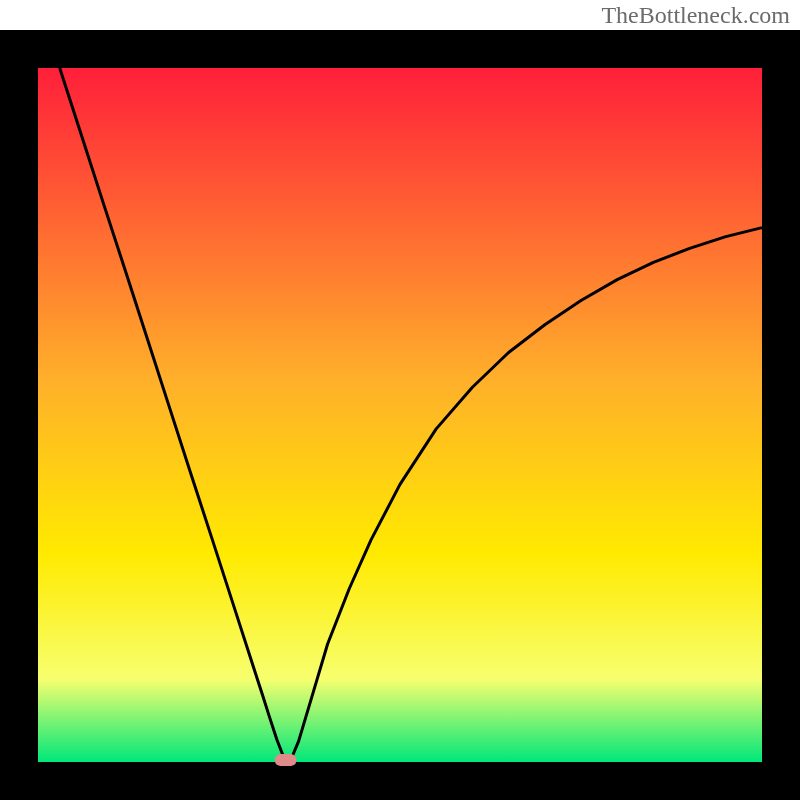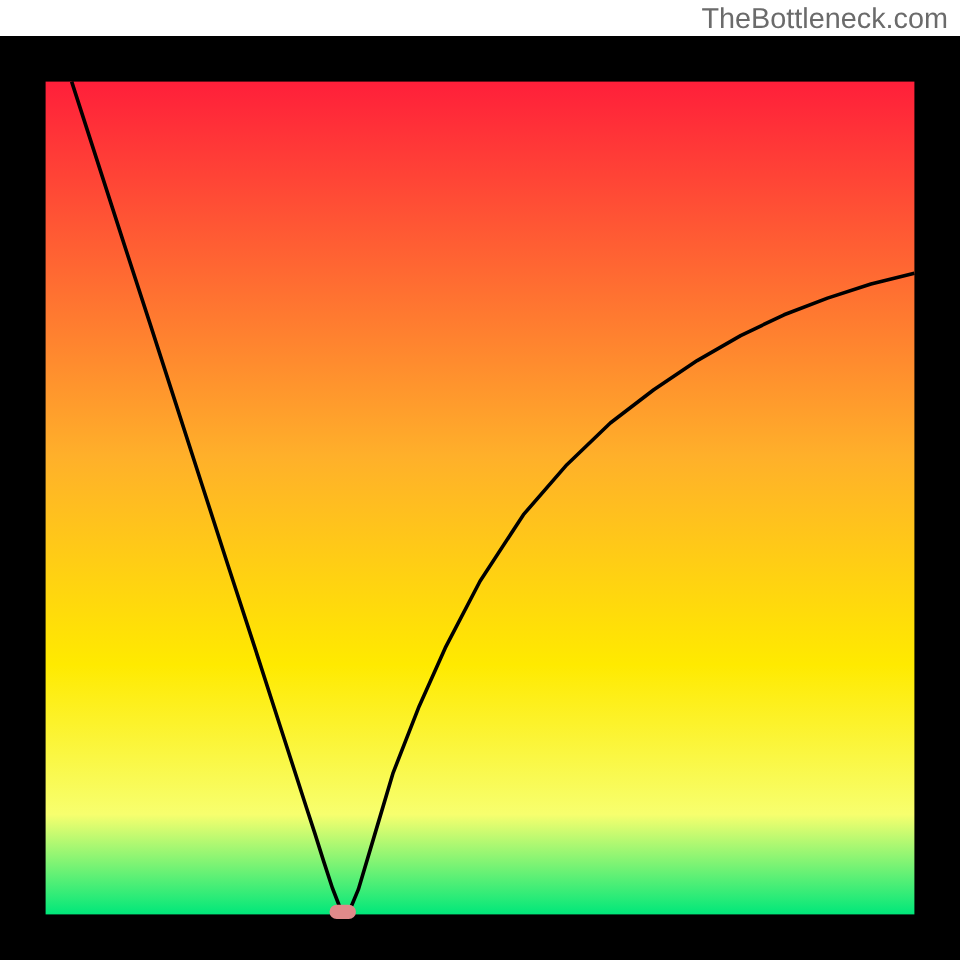--- a/index.html
+++ b/index.html
@@ -12,21 +12,21 @@
   }
   .wrap {
     position: relative;
     width: 800px;
     height: 800px;
   }
   .watermark {
     position: absolute;
     top: 2px;
     right: 10px;
-    font-family: Liberation Sans, sans-serif;
+    font-family: Liberation Serif, serif;
     font-size: 24px;
     color: #6b6b6b;
     font-weight: 400;
     z-index: 10;
   }
   svg { display: block; }
 </style>
 </head>
 <body>
 

